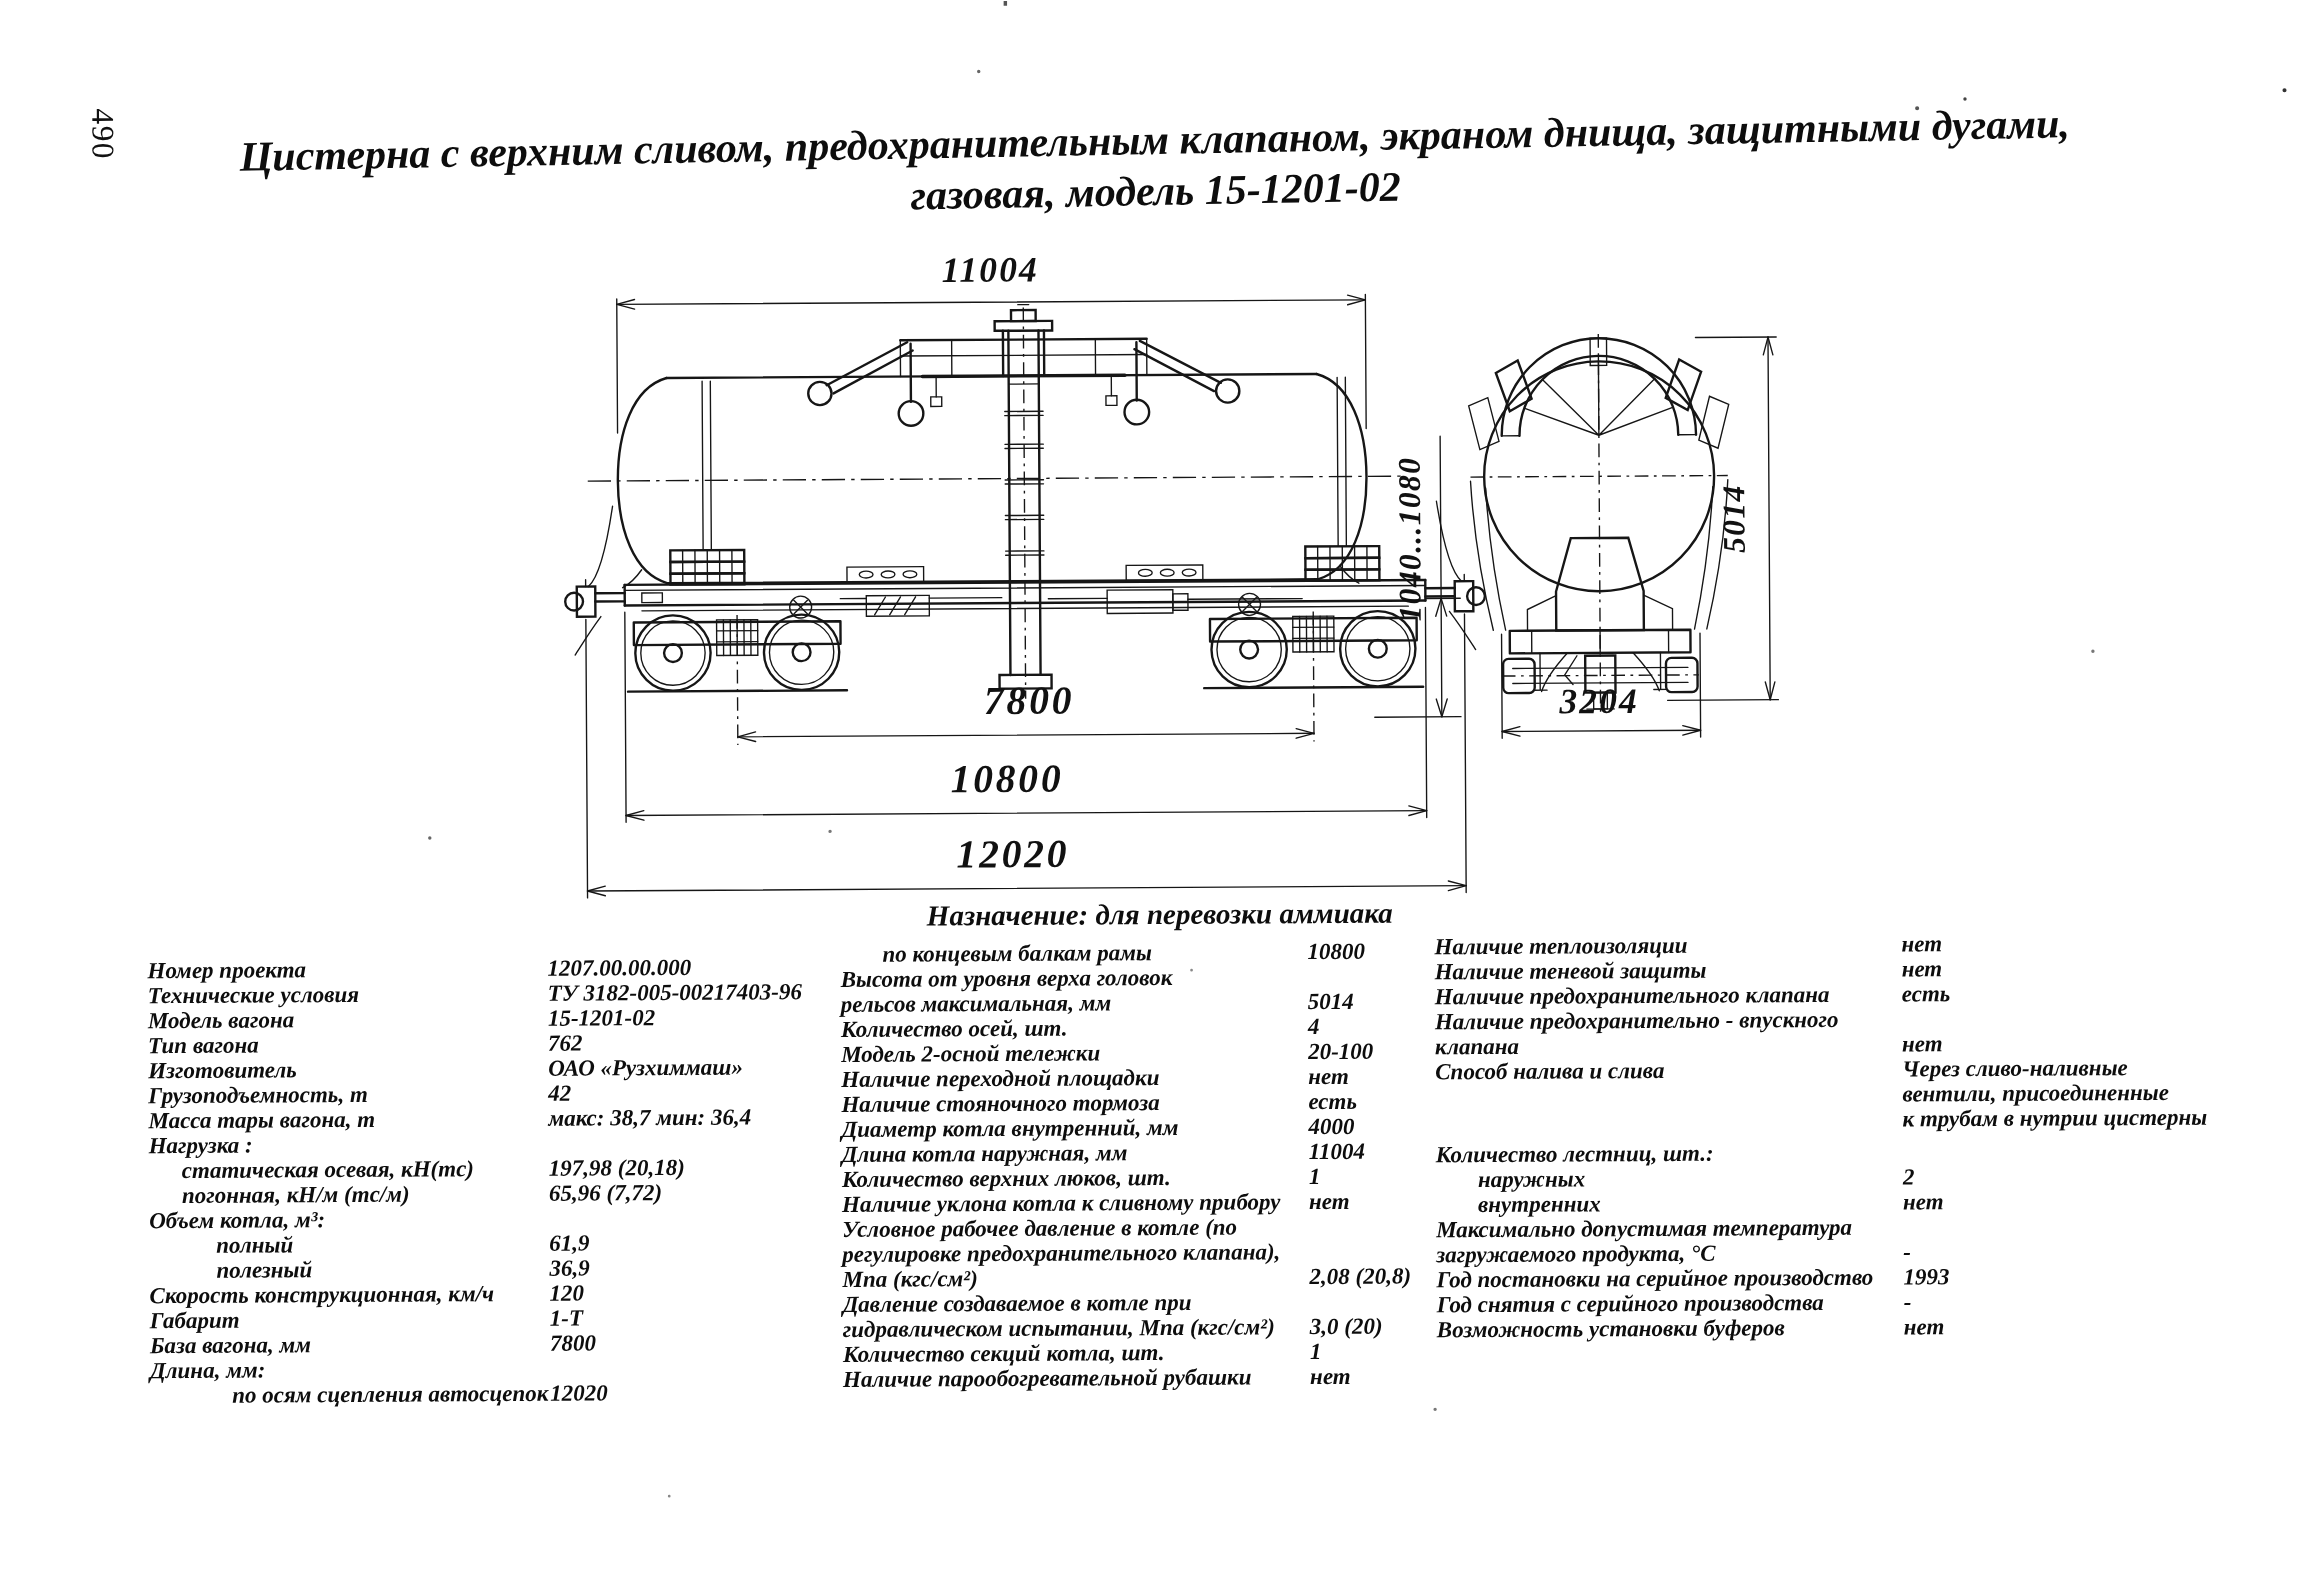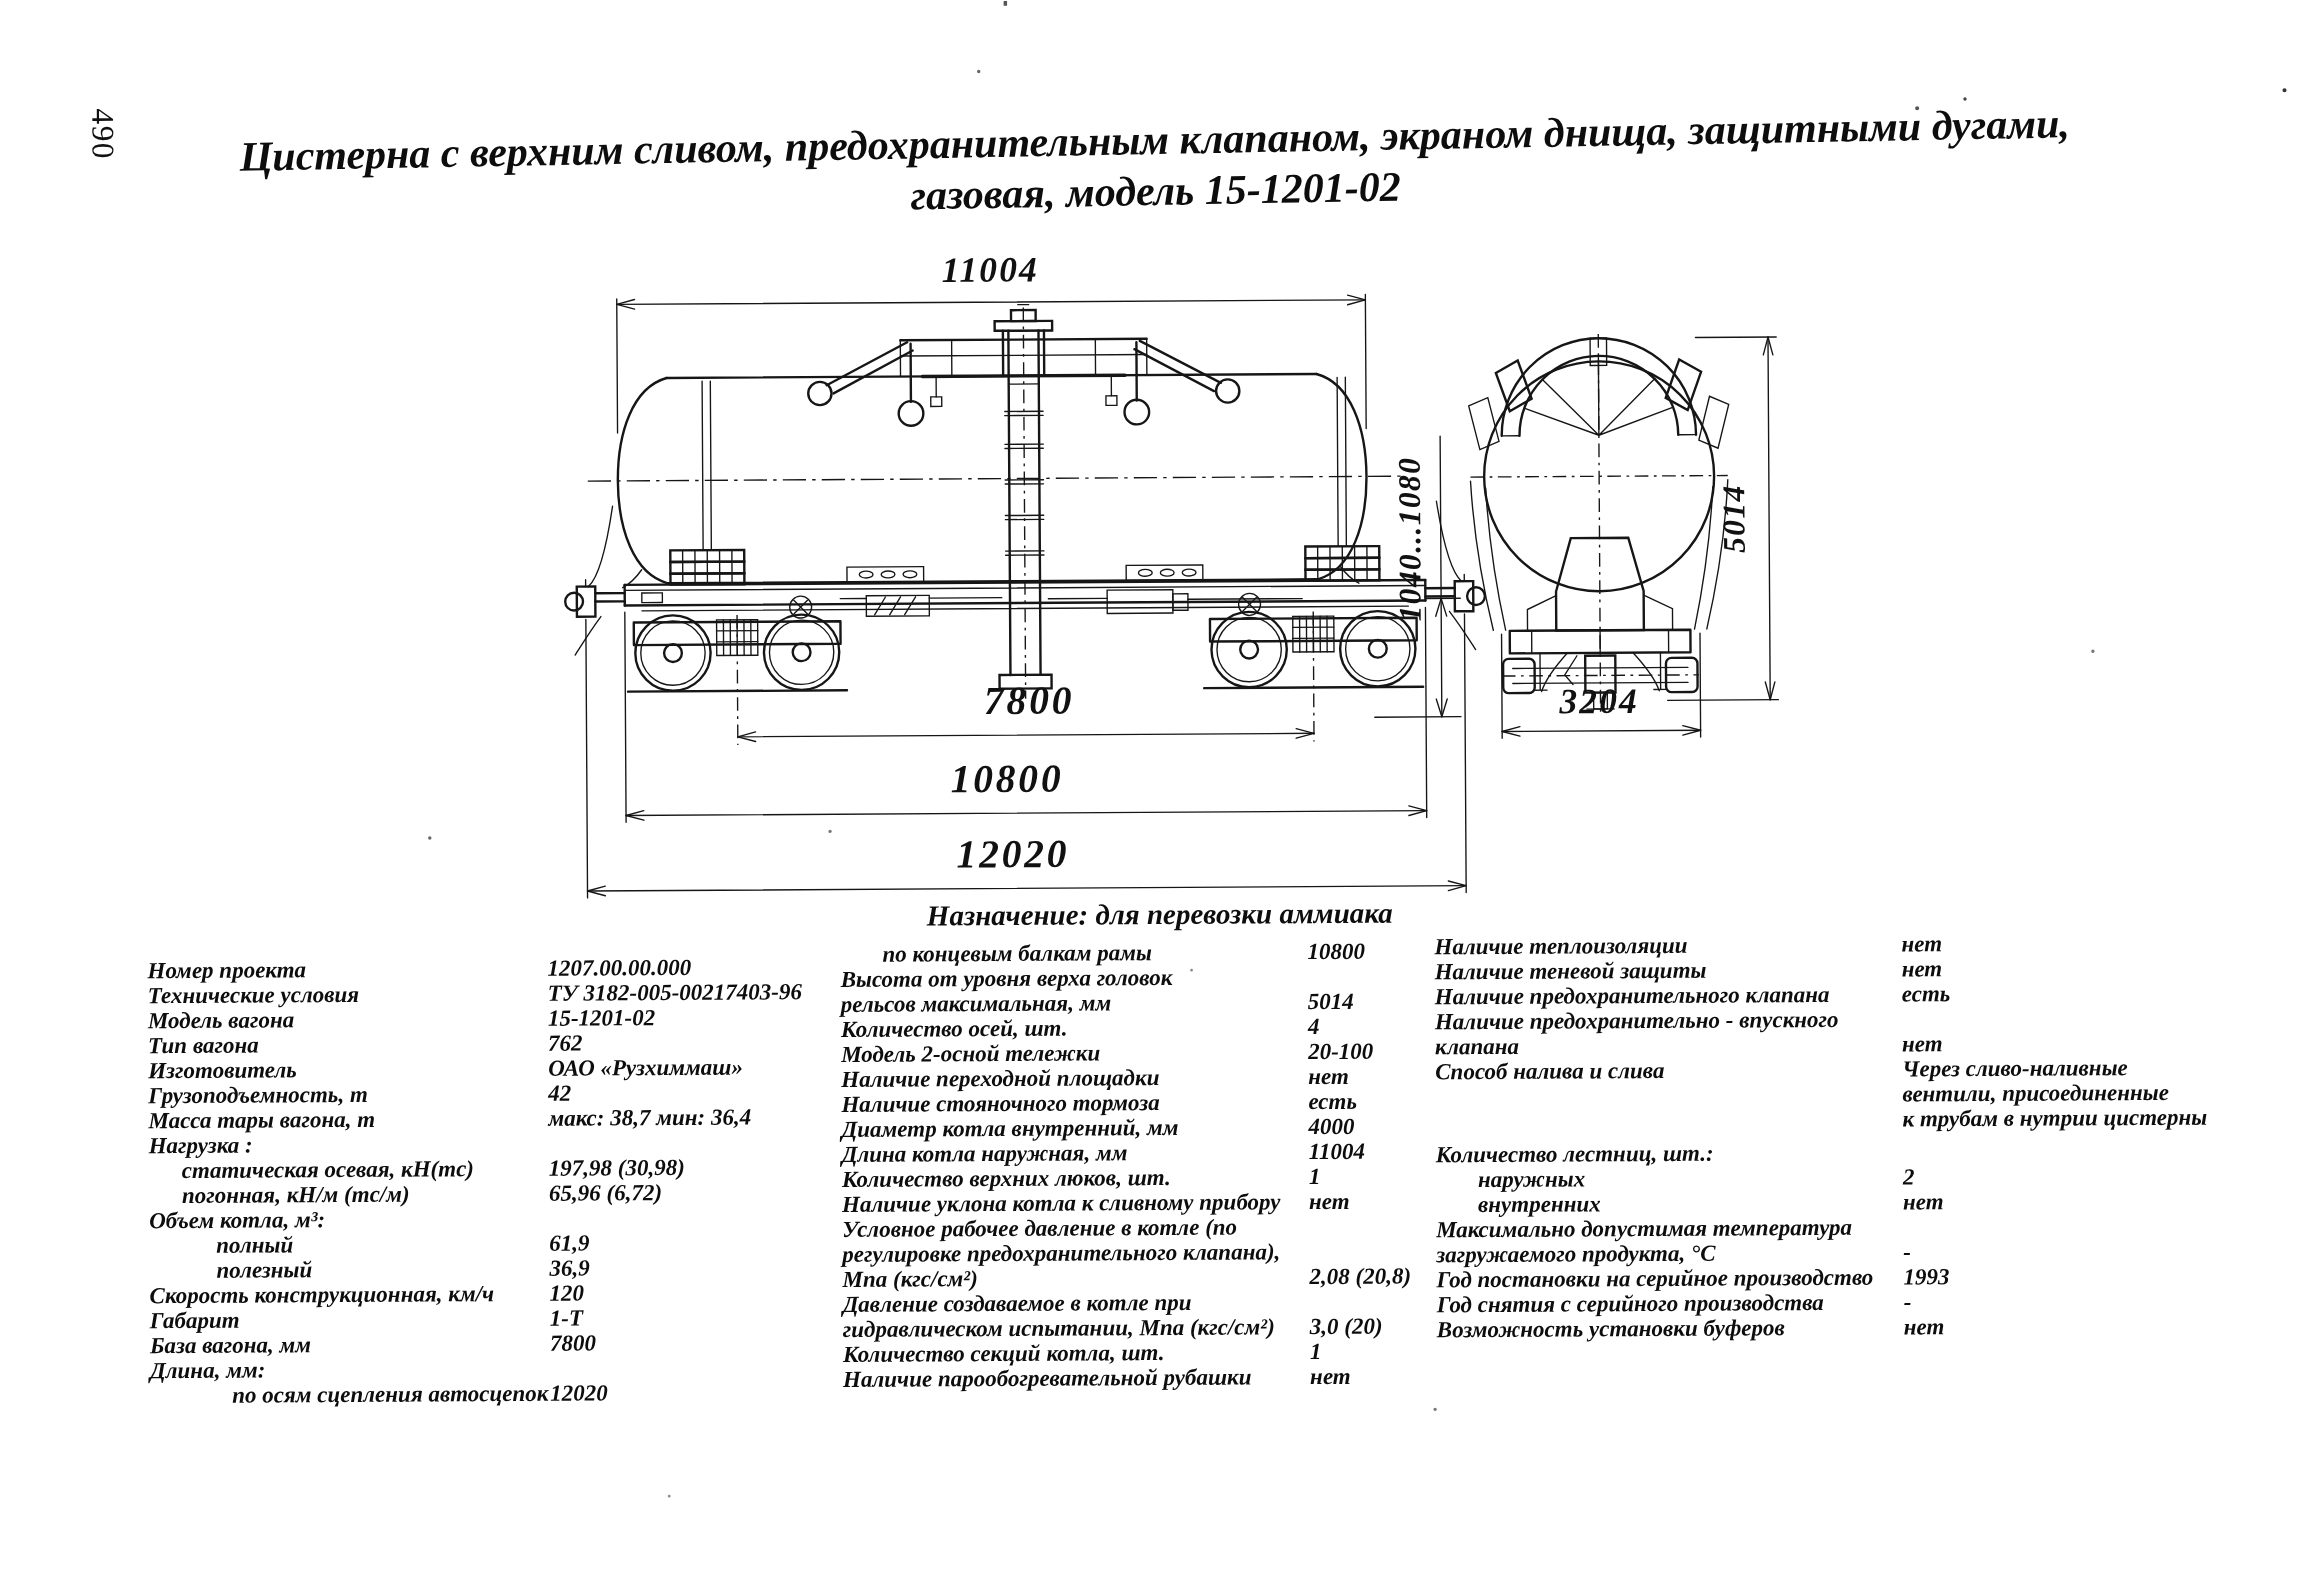--- a/index.html
+++ b/index.html
@@ -341,25 +341,25 @@
     <div class="row">
         <div class="lbl">Масса тары вагона, т</div>
         <div class="val">макс: 38,7 мин: 36,4</div>
       </div>
     <div class="row">
         <div class="lbl">Нагрузка :</div>
         <div class="val"></div>
       </div>
     <div class="row">
         <div class="lbl ind1">статическая осевая, кН(тс)</div>
-        <div class="val">197,98 (30,98)</div>
+        <div class="val">197,98 (20,18)</div>
       </div>
     <div class="row">
         <div class="lbl ind1">погонная, кН/м (тс/м)</div>
-        <div class="val">65,96 (6,72)</div>
+        <div class="val">65,96 (7,72)</div>
       </div>
     <div class="row">
         <div class="lbl">Объем котла, м³:</div>
         <div class="val"></div>
       </div>
     <div class="row">
         <div class="lbl ind2">полный</div>
         <div class="val">61,9</div>
       </div>
     <div class="row">

